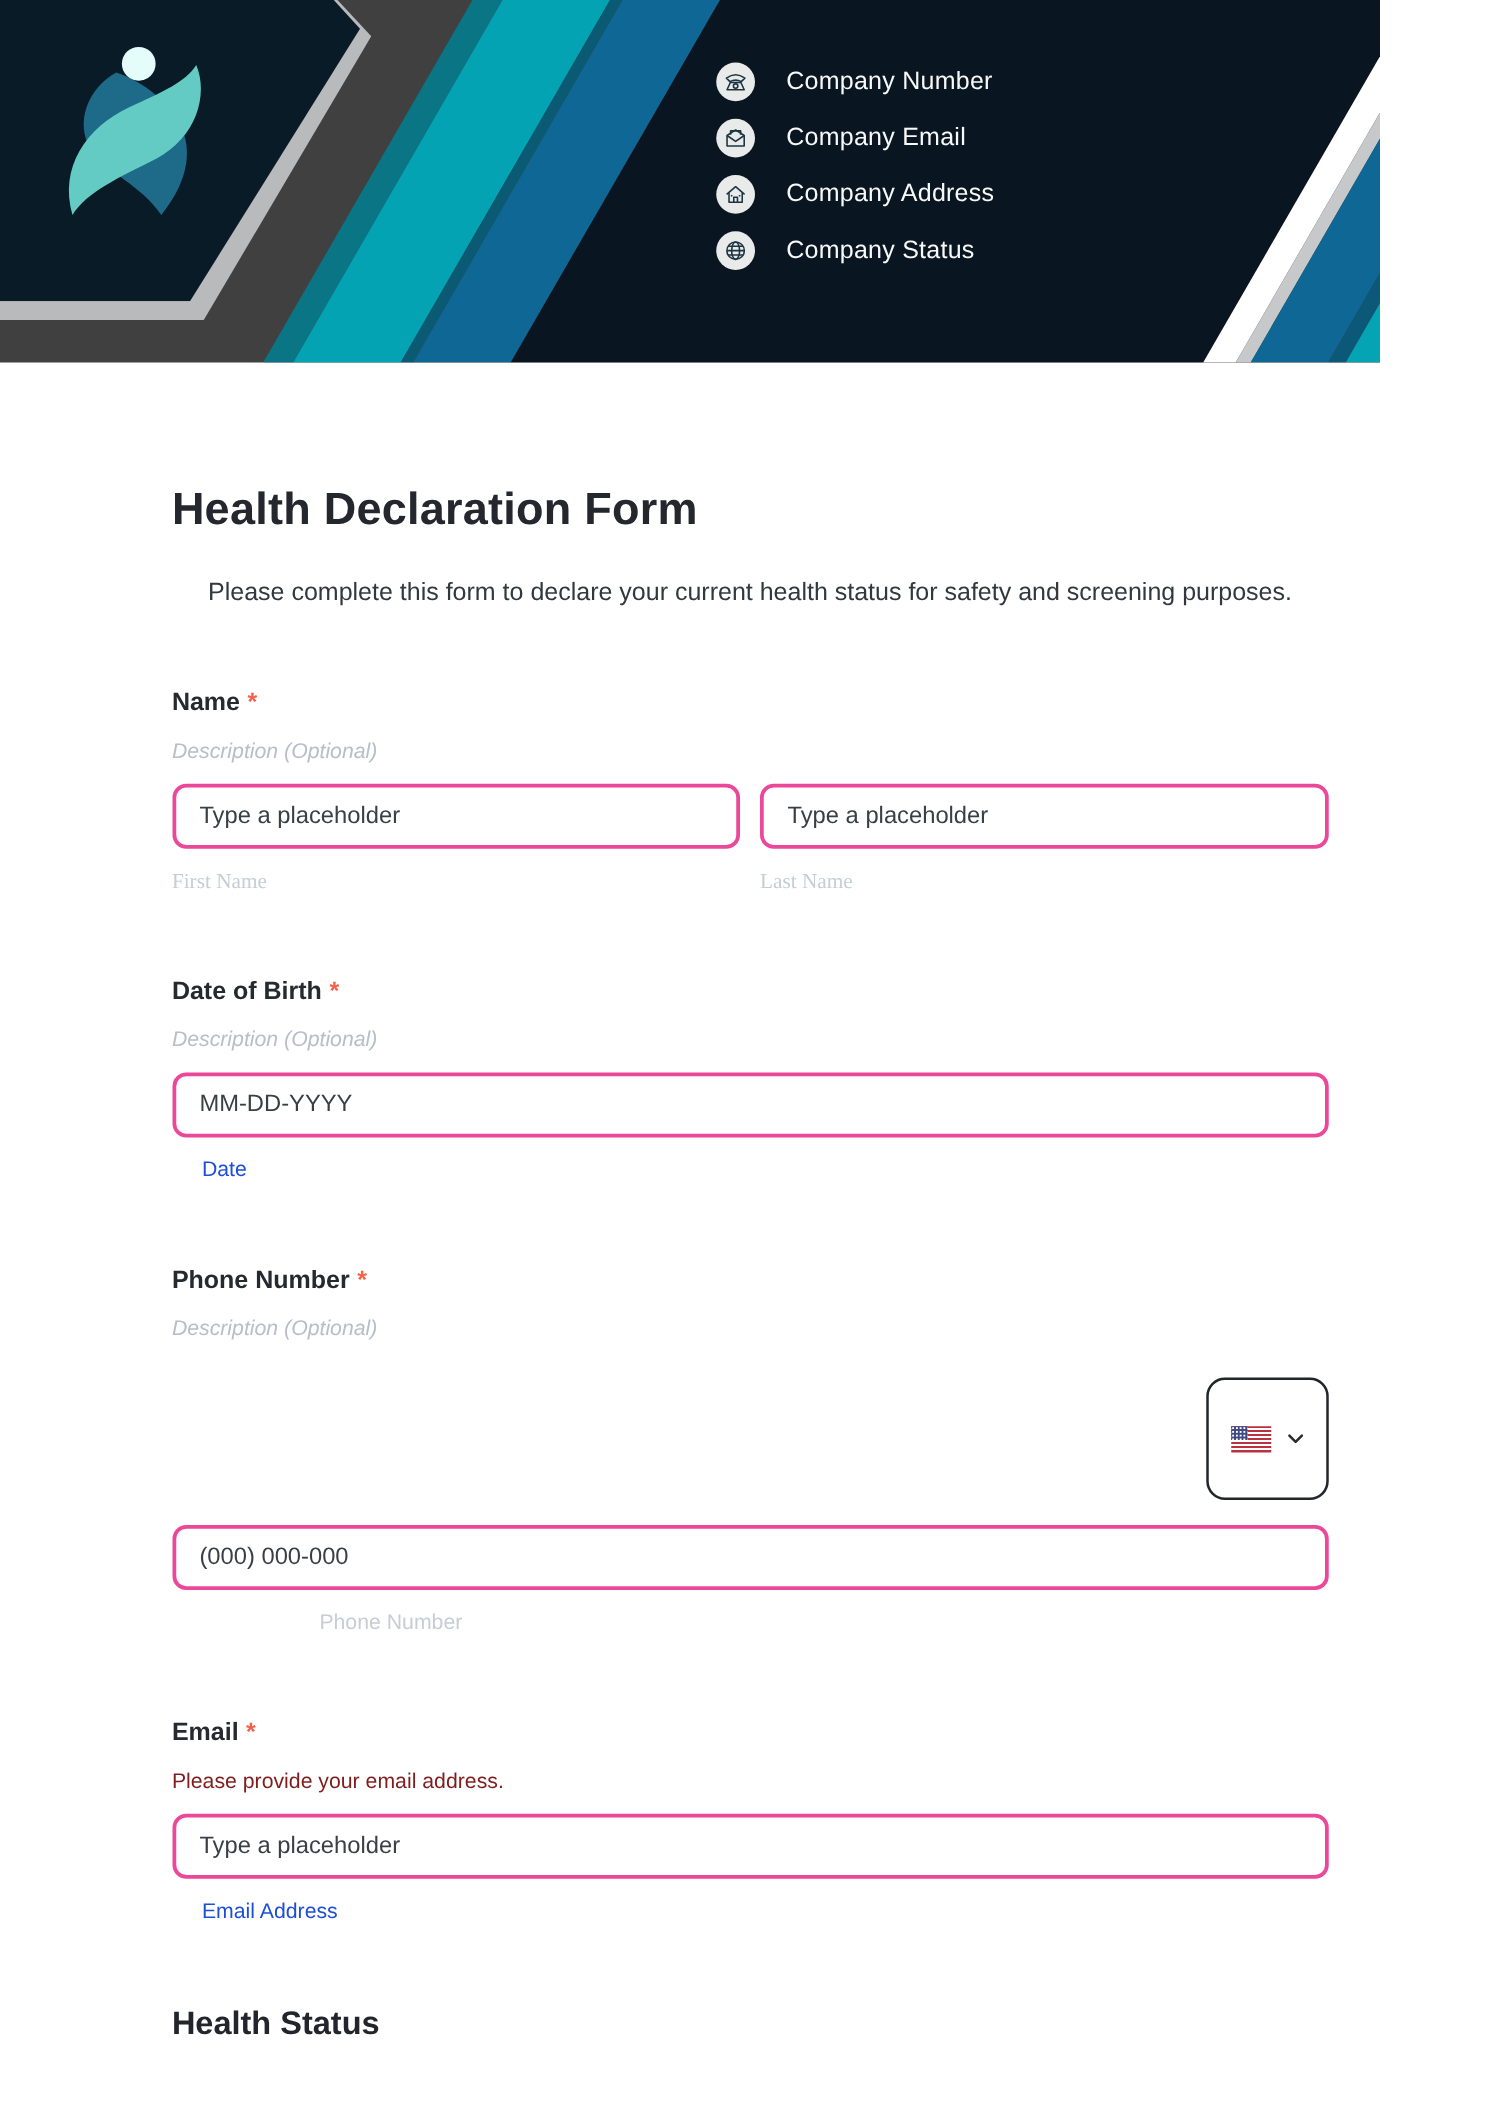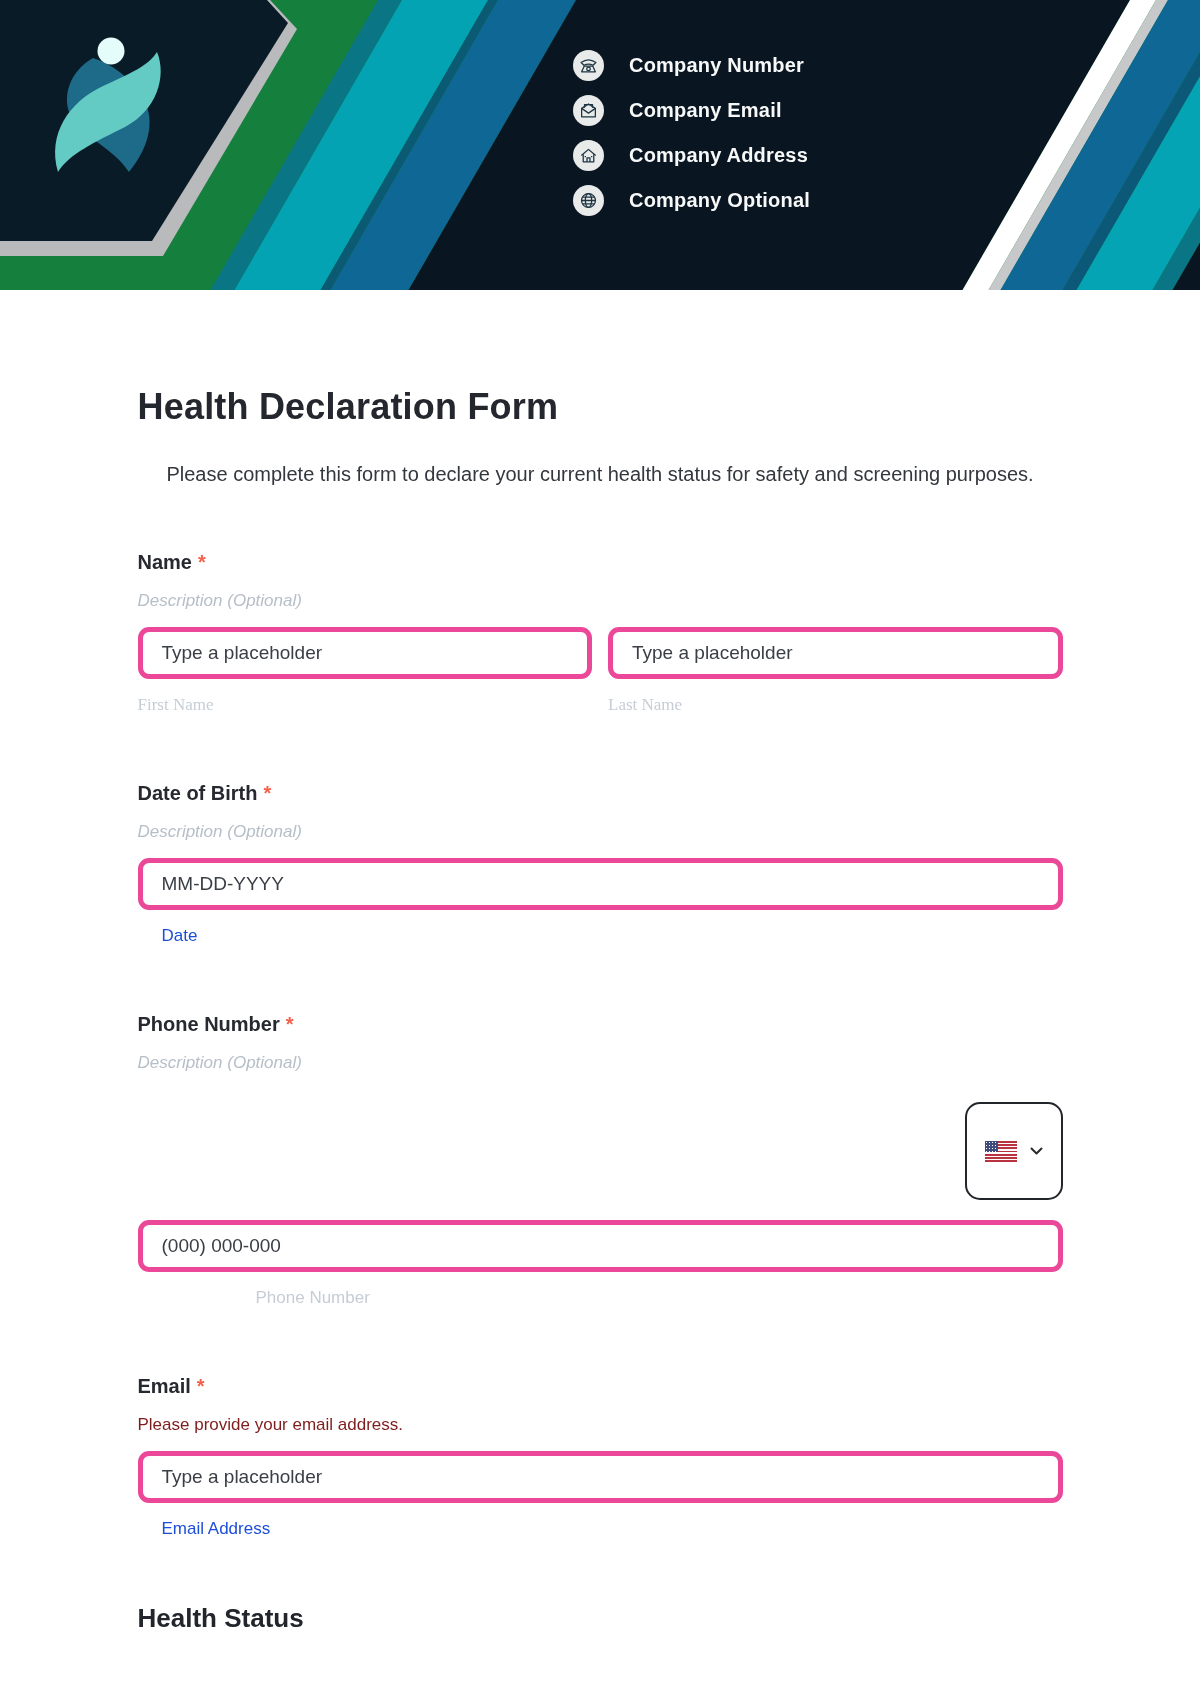--- a/index.html
+++ b/index.html
@@ -1,20 +1,20 @@
 <!DOCTYPE html>
 <html><head>
 <meta charset="utf-8">
 <style>
   * { box-sizing: border-box; margin: 0; padding: 0; }
   html,body { width: 1200px; background:#ffffff; font-family: "Liberation Sans", sans-serif; }
   body { height: 1701px; overflow: hidden; }
 
   
-  .header { position: relative; width: 1200px; height: 290px; background:#15803d; overflow: hidden; font-weight: bold; }
+  .header { position: relative; width: 1104px; height: 290px; background:#404040; overflow: hidden; }
   .band { position:absolute; top:0; height:290px; transform: skewX(-30deg); transform-origin: 0 0; }
   .b-sliver1  { left:378px;  width:24px;  background:#0a7585; }
   .b-teal1    { left:402px;  width:86px;  background:#03a3b4; }
   .b-sliver2  { left:488px;  width:10px;  background:#0b5a74; }
   .b-blue1    { left:498px;  width:78px;  background:#0f6795; }
   .b-navy-mid { left:576px;  width:554px; background:#0a1522; }
   .b-white    { left:1130px; width:26px;  background:#ffffff; }
   .b-gray     { left:1156px; width:12px;  background:#c6c8c9; }
   .b-blue2    { left:1168px; width:62px;  background:#0f6795; }
   .b-sliver3  { left:1230px; width:14px;  background:#0c5878; }
@@ -44,21 +44,21 @@
   .sec-health  { margin-top: 63px; }
 
   .field { margin-top: 66px; }
   .field-first { margin-top: 57px; }
   .field-label { font-size:20px; line-height:24px; font-weight:bold; color:#26292f; }
   .req { color:#f4604a; margin-left:6px; font-weight:bold; }
   .field-desc { margin-top:16px; font-size:17px; line-height:21px; color:#b6bec8; font-style: italic; }
   .field-desc.plain { font-style: normal; color:#7f1d1d; }
 
   .input-row { margin-top:16px; display:flex; gap:16px; }
-  .tb { height:52px; border:5px solid #ec4899; border-radius:11px; background:#fff;
+  .tb { height:52px; border:3px solid #ec4899; border-radius:11px; background:#fff;
         font-family:"Liberation Sans", sans-serif; font-size:19px; color:#3a3e45; padding:0 19px; width:100%; outline:none; }
   .tb::placeholder { color:#3a3e45; opacity:1; }
   .half { flex:1 1 0; }
 
   .sublabel-row { margin-top:16px; display:flex; gap:16px; }
   .sublabel { font-size:17px; line-height:20px; color:#c6cdd5; flex:1 1 0;font-family:Liberation Serif, serif; }
 
   .phone-row { margin-top:29px; display:flex; gap:20px; align-items:flex-end;flex-direction:column; }
   .flag-select { width:98px; height:52px; flex:0 0 98px; border:2px solid #22262b; border-radius:15px;
                  background:#fff; display:flex; align-items:center; justify-content:center; gap:13px; cursor:pointer; }
@@ -129,21 +129,21 @@
       <span class="contact-label">Company Address</span>
     </div>
     <div class="contact-row">
       <span class="contact-icon">
         <svg width="19" height="19" viewBox="0 0 18 18" fill="none" stroke="#1d3542" stroke-width="1.2">
           <circle cx="9" cy="9" r="6.6"></circle>
           <ellipse cx="9" cy="9" rx="3" ry="6.6"></ellipse>
           <path d="M2.4 9 H15.6 M3.3 5.7 H14.7 M3.3 12.3 H14.7"></path>
         </svg>
       </span>
-      <span class="contact-label">Company Optional</span>
+      <span class="contact-label">Company Status</span>
     </div>
   </div>
 </div>
 
 <div class="content">
 
   <h1 class="form-title">Health Declaration Form</h1>
   <p class="form-subtitle">Please complete this form to declare your current health status for safety and screening purposes.</p>
 
 

